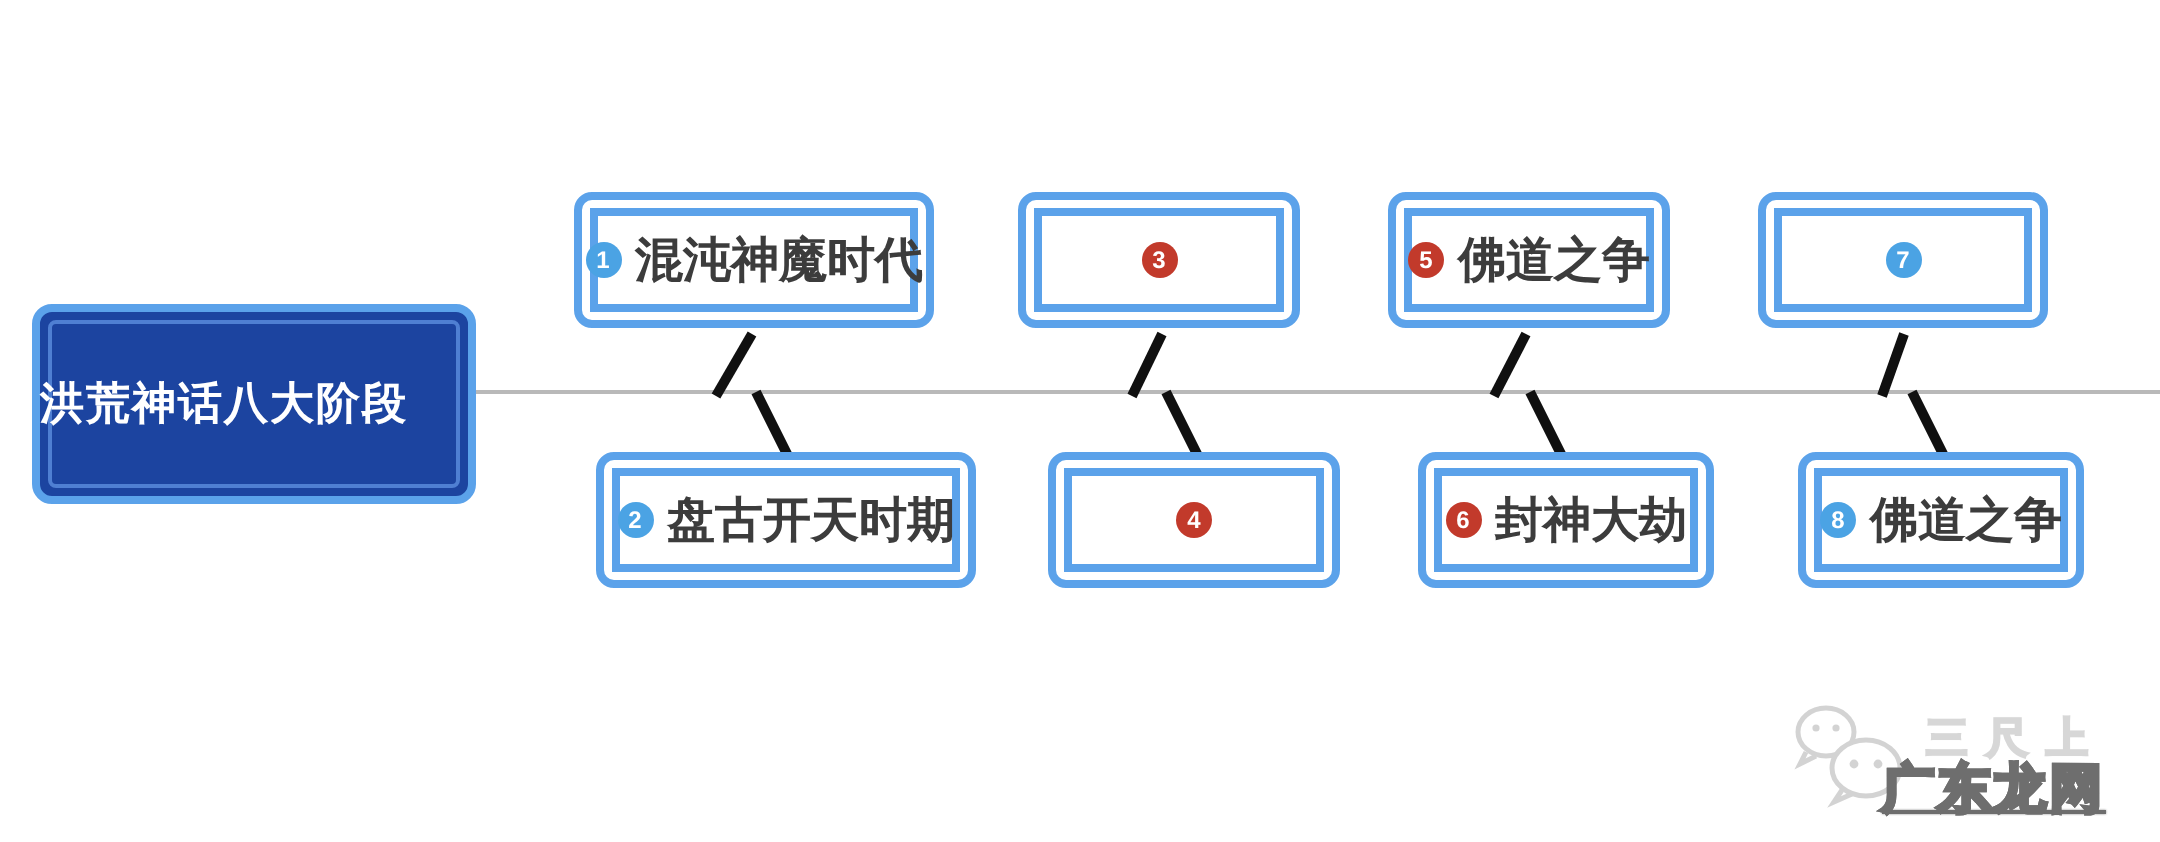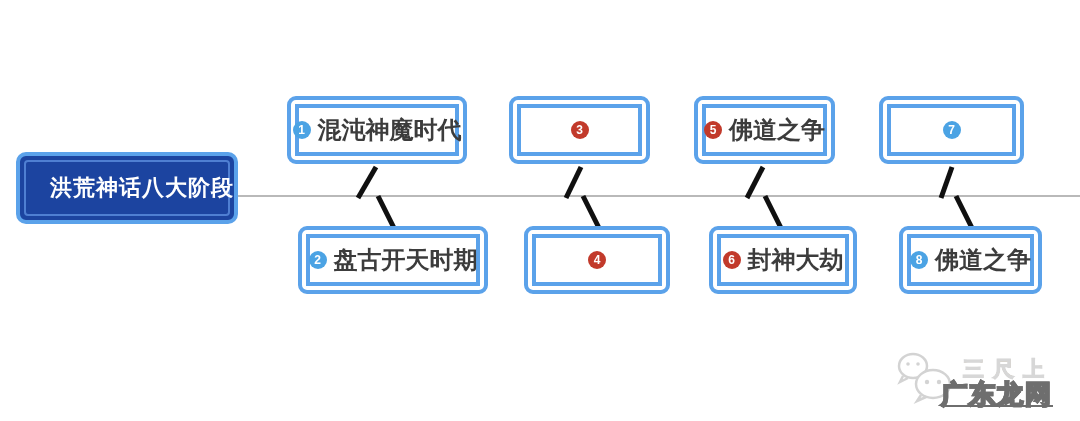--- a/index.html
+++ b/index.html
@@ -10,26 +10,26 @@
     background: #ffffff;
     overflow: hidden;
     font-family: "Liberation Sans", "DejaVu Sans", sans-serif;
   }
   svg.wires { position: absolute; left: 0; top: 0; }
 
   
   .root-box {
     position: absolute;
     left: 16px; top: 152px;
-    width: 222px; height: 72px;
+    width: 222px; height: 100px;
     box-sizing: border-box;
     background: #1c44a0;
     border: 4px solid #5ba2ea;
     border-radius: 10px;
-    display: flex; align-items: center; justify-content: flex-end;
+    display: flex; align-items: center; justify-content: flex-start;
   }
   .root-box .inner-frame {
     position: absolute; inset: 4px;
     border: 2px solid #4f7fd2;
     border-radius: 4px;
     pointer-events: none;
   }
   .root-label {
     color: #ffffff;
     font-size: 22px;

